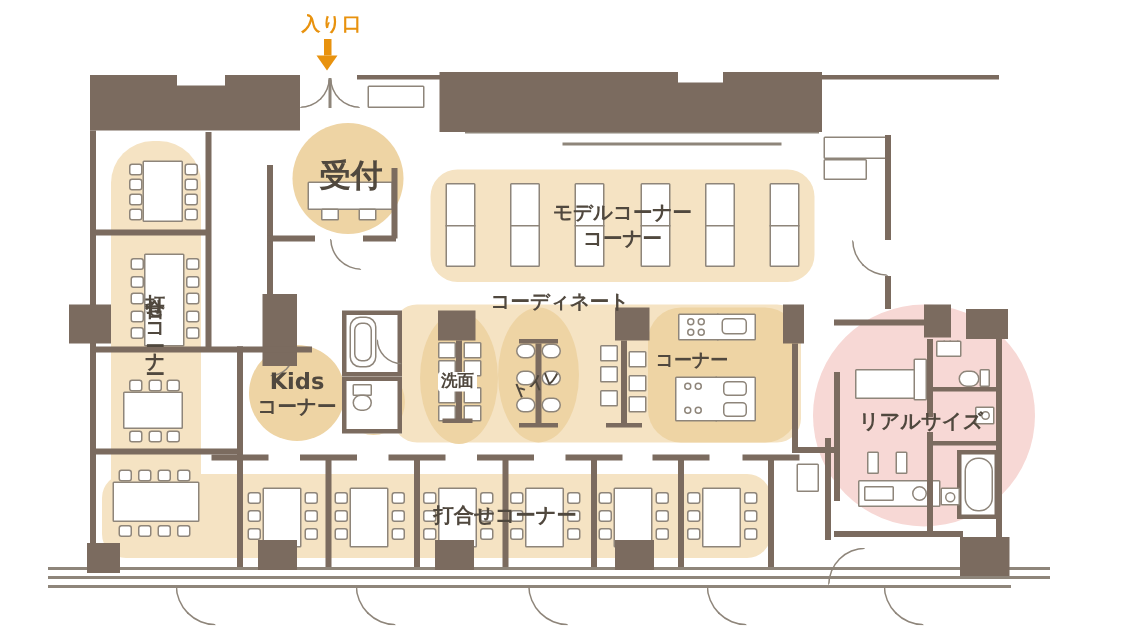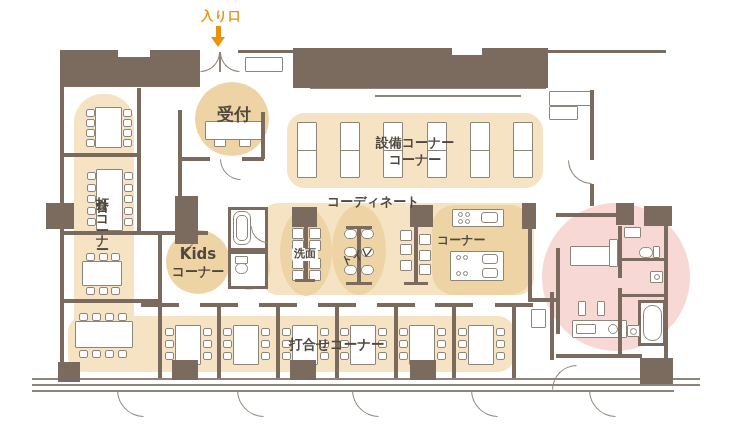--- a/index.html
+++ b/index.html
@@ -31,30 +31,31 @@
 </style>
 </head>
 <body>
 
 <div id="plan">
 
   <div class="lbl orange" style="left:201px;top:9px;font-size:12.5px;letter-spacing:1px;">入り口</div>
   <div class="arrow-stem" style="left:216px;top:26px;width:5px;height:11px;"></div>
   <div class="arrow-head" style="left:211px;top:37px;"></div>
 
-  <div class="lbl center" style="left:212px;top:105px;width:44px;font-size:17px;">受付</div>
-  <div class="lbl center" style="left:355px;top:136px;width:120px;font-size:13px;">設備コーナー</div>
+  <div class="lbl center" style="left:212px;top:105px;width:44px;font-size:21px;">受付</div>
+  <div class="lbl center" style="left:355px;top:136px;width:120px;font-size:13px;">モデルコーナー</div>
   <div class="lbl center" style="left:355px;top:153px;width:120px;font-size:13px;">コーナー</div>
   <div class="lbl" style="left:327px;top:195px;font-size:13px;">コーディネート</div>
   <div class="lbl vtext" style="left:94px;top:186px;height:112px;font-size:13px;">打合せコーナー</div>
   <div class="lbl center" style="left:174px;top:246px;width:48px;font-size:15px;">Kids</div>
   <div class="lbl center" style="left:170px;top:265px;width:56px;font-size:13px;">コーナー</div>
   <div class="lbl whitebox" style="left:292px;top:248px;font-size:11px;">洗面</div>
   <div class="lbl" style="left:341px;top:250px;font-size:11px;transform:rotate(-22deg);">トイレ</div>
   <div class="lbl" style="left:437px;top:234px;font-size:12px;">コーナー</div>
+  <div class="lbl center" style="left:564px;top:274px;width:100px;font-size:13.5px;">リアルサイズ</div>
   <div class="lbl" style="left:289px;top:337px;font-size:13.5px;">打合せコーナー</div>
 <div class="hl" style="left: 74px; top: 94px; width: 60px; height: 276px; border-radius: 28px;"></div>
     <div class="hl" style="left: 68px; top: 316px; width: 446px; height: 56px; border-radius: 16px;"></div>
     <div class="hl" style="left: 262px; top: 203px; width: 272px; height: 92px; border-radius: 16px;"></div>
     <div class="hl" style="left: 287px; top: 113px; width: 256px; height: 75px; border-radius: 18px;"></div>
     <div class="accent" style="left: 195px; top: 82px; width: 74px; height: 74px; border-radius: 50%;"></div>
     <div class="accent" style="left: 166px; top: 230px; width: 64px; height: 64px; border-radius: 50%;"></div>
     <div class="accent" style="left: 228px; top: 246px; width: 42px; height: 44px; border-radius: 50%;"></div>
     <div class="accent" style="left: 280px; top: 208px; width: 52px; height: 88px; border-radius: 50%;"></div>
     <div class="accent" style="left: 332px; top: 205px; width: 54px; height: 90px; border-radius: 50%;"></div>

